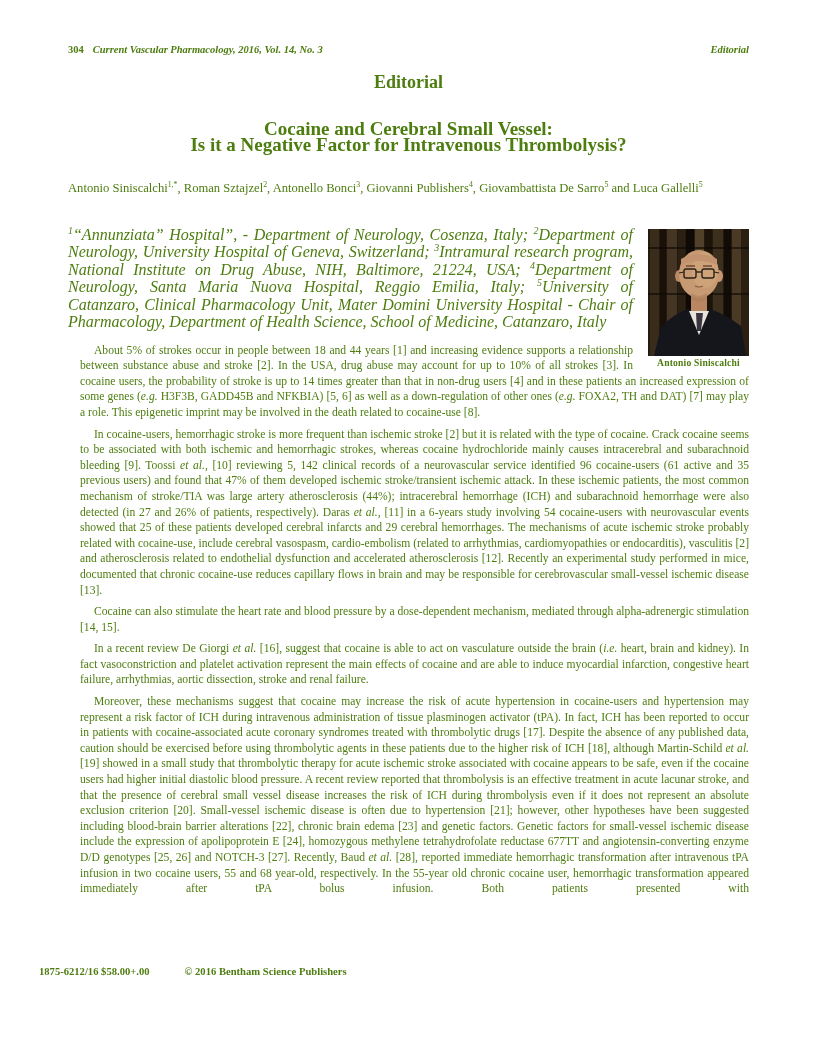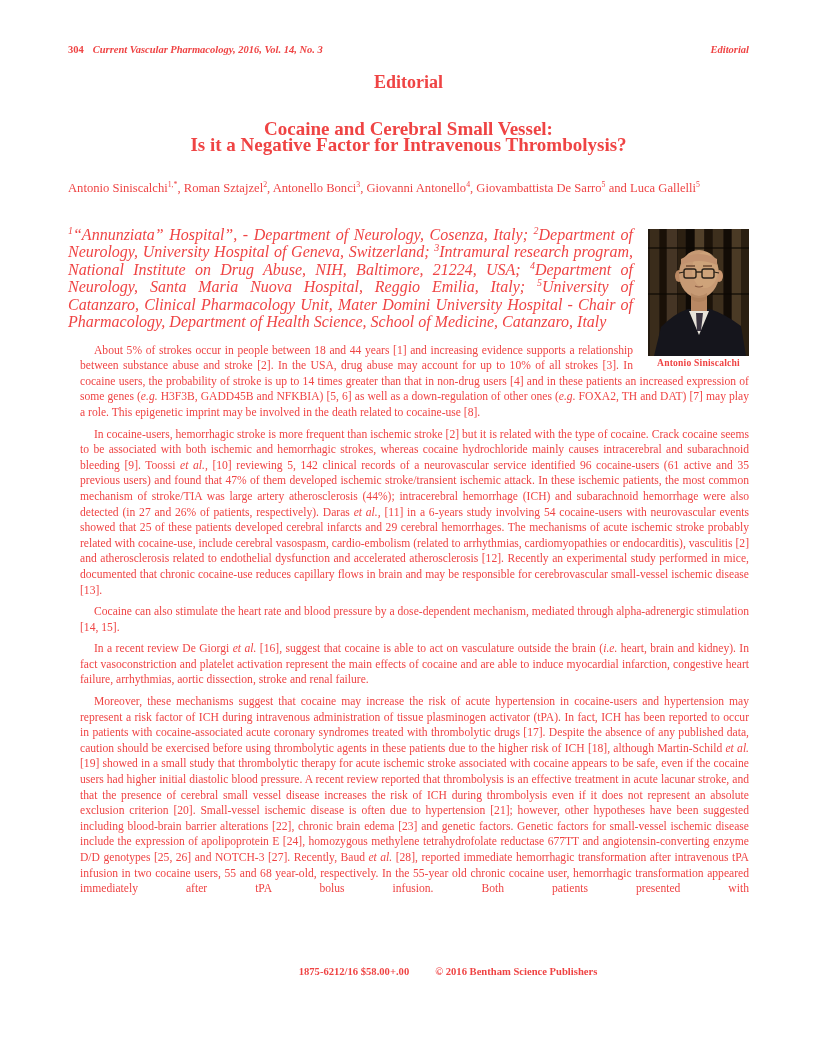--- a/index.html
+++ b/index.html
@@ -1,19 +1,19 @@
 <!DOCTYPE html>
 <html><head>
 <meta charset="utf-8">
 <style>
   html,body { margin:0; padding:0; background:#ffffff; }
   .page {
     position:relative; width:816px; height:1056px; margin:0 auto;
     background:#ffffff; box-sizing:border-box; padding:44px 67px 0 68px;
-    font-family:"Liberation Serif", serif; color:#ef4444; overflow:hidden;
+    font-family:"Liberation Serif", serif; color:#4d7c0f; overflow:hidden;
   }
   .running-header { display:flex; justify-content:space-between; align-items:baseline;
     font-size:10.5px; font-weight:bold; }
   .running-header .page-num { font-style:normal; margin-right:9px; }
   .running-header .journal { font-style:italic; }
   .running-header .section { font-style:italic; }
   .editorial-heading { text-align:center; font-size:18px; font-weight:bold;
     margin:17px 0 0 0; line-height:1.2; }
   .article-title { text-align:center; font-size:19px; font-weight:bold;
     margin:27px 0 0 0; line-height:16.5px; }
@@ -24,21 +24,21 @@
   .photo-fig svg { display:block; width:101px; height:127px; }
   .photo-fig figcaption { font-size:9.6px; font-weight:bold; text-align:center;
     margin-top:1px; white-space:nowrap; letter-spacing:0.2px; }
   .affiliations { font-size:16px; font-style:italic; line-height:17.5px;
     text-align:justify; margin:0 0 12px 0; }
   .para { font-size:11.6px; line-height:15.6px; text-align:justify;
     text-indent:14px; margin:6px 0 0 12px; }
   .para.first { margin-top:0; }
   .para.continues { text-align-last:justify; }
   .page-footer { position:absolute; left:0; right:0; top:966px;
-    display:flex; justify-content:center; gap:26px; padding-left:80px;
+    display:flex; justify-content:flex-start; gap:35px; padding-left:39px;
     font-size:10.6px; font-weight:bold; }
 </style>
 </head>
 <body>
 
 <div class="page">
 
   <div class="running-header">
     <div>
       <span class="page-num">304</span><span class="journal">Current Vascular Pharmacology, 2016, Vol. 14, No. 3</span>
@@ -46,21 +46,21 @@
     <div class="section">Editorial</div>
   </div>
 
   <div class="editorial-heading">Editorial</div>
 
   <div class="article-title">
     <span>Cocaine and Cerebral Small Vessel:</span><br>
     <span>Is it a Negative Factor for Intravenous Thrombolysis?</span>
   </div>
 
-  <p class="authors"><span>Antonio Siniscalchi</span><sup>1,*</sup><span>, Roman Sztajzel</span><sup>2</sup><span>, Antonello Bonci</span><sup>3</sup><span>, Giovanni Antonello</span><sup>4</sup><span>, Giovambattista De Sarro</span><sup>5</sup><span> and Luca Gallelli</span><sup>5</sup></p>
+  <p class="authors"><span>Antonio Siniscalchi</span><sup>1,*</sup><span>, Roman Sztajzel</span><sup>2</sup><span>, Antonello Bonci</span><sup>3</sup><span>, Giovanni Publishers</span><sup>4</sup><span>, Giovambattista De Sarro</span><sup>5</sup><span> and Luca Gallelli</span><sup>5</sup></p>
 
   <div class="body-text">
 
     <figure class="photo-fig" style="margin-right:0;">
       <svg viewBox="0 0 101 127" xmlns="http://www.w3.org/2000/svg">
         <rect x="0" y="0" width="101" height="127" fill="#241a10"></rect>
         <g>
           <rect x="2" y="0" width="9" height="127" fill="#3a2c1b"></rect>
           <rect x="12" y="0" width="6" height="127" fill="#191007"></rect>
           <rect x="19" y="0" width="10" height="127" fill="#453525"></rect>

